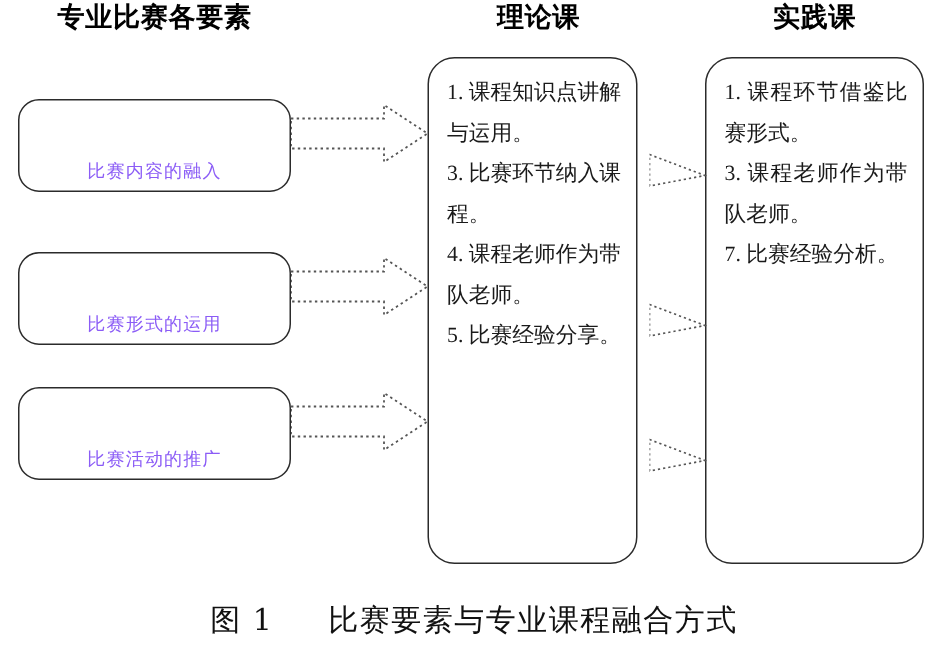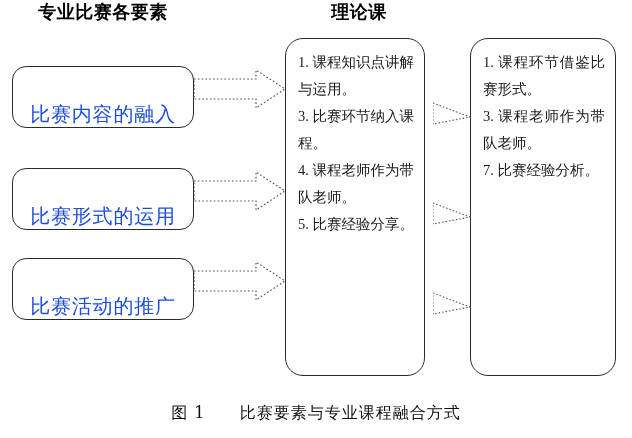--- a/index.html
+++ b/index.html
@@ -46,24 +46,24 @@
 
   .left-box {
     left: 12px;
     width: 182px;
     height: 62px;
     display: flex;
     align-items: center;
     justify-content: center;
   }
   .left-box .label {
-    font-size: 20px;
+    font-size: 12px;
     line-height: 20px;
     letter-spacing: 0.8px;
-    color: #1d4ed8;
+    color: #8b5cf6;
     white-space: nowrap;
     margin-top: 33px;
   }
   #box-l1 { top: 66px; }
   #box-l2 { top: 168px; }
   #box-l3 { top: 258px; }
 
   .col-box {
     top: 38px;
     height: 338px;
@@ -108,36 +108,37 @@
   .block-arrow svg, .taper svg { display: block; }
 
   
   #caption {
     position: absolute;
     left: 0;
     top: 398px;
     width: 632px;
     text-align: center;
     font-family: "DejaVu Serif", "Liberation Serif", serif;
-    font-size: 16px;
+    font-size: 20px;
     line-height: 30px;
     letter-spacing: 1px;
     color: #111;
     white-space: nowrap;
   }
   #caption .num { margin-right: 4px; }
   #caption .gap { display: inline-block; width: 18px; }
 </style>
 </head>
 <body>
 
 <div id="canvas">
 
   <div class="col-header" id="hdr-left">专业比赛各要素</div>
   <div class="col-header" id="hdr-mid">理论课</div>
+  <div class="col-header" id="hdr-right">实践课</div>
 
   <div class="box left-box" id="box-l1">
     <span class="label">比赛内容的融入</span>
   </div>
   <div class="box left-box" id="box-l3">
     <span class="label">比赛活动的推广</span>
   </div>
   <div class="box left-box" id="box-l2">
     <span class="label">比赛形式的运用</span>
   </div>

